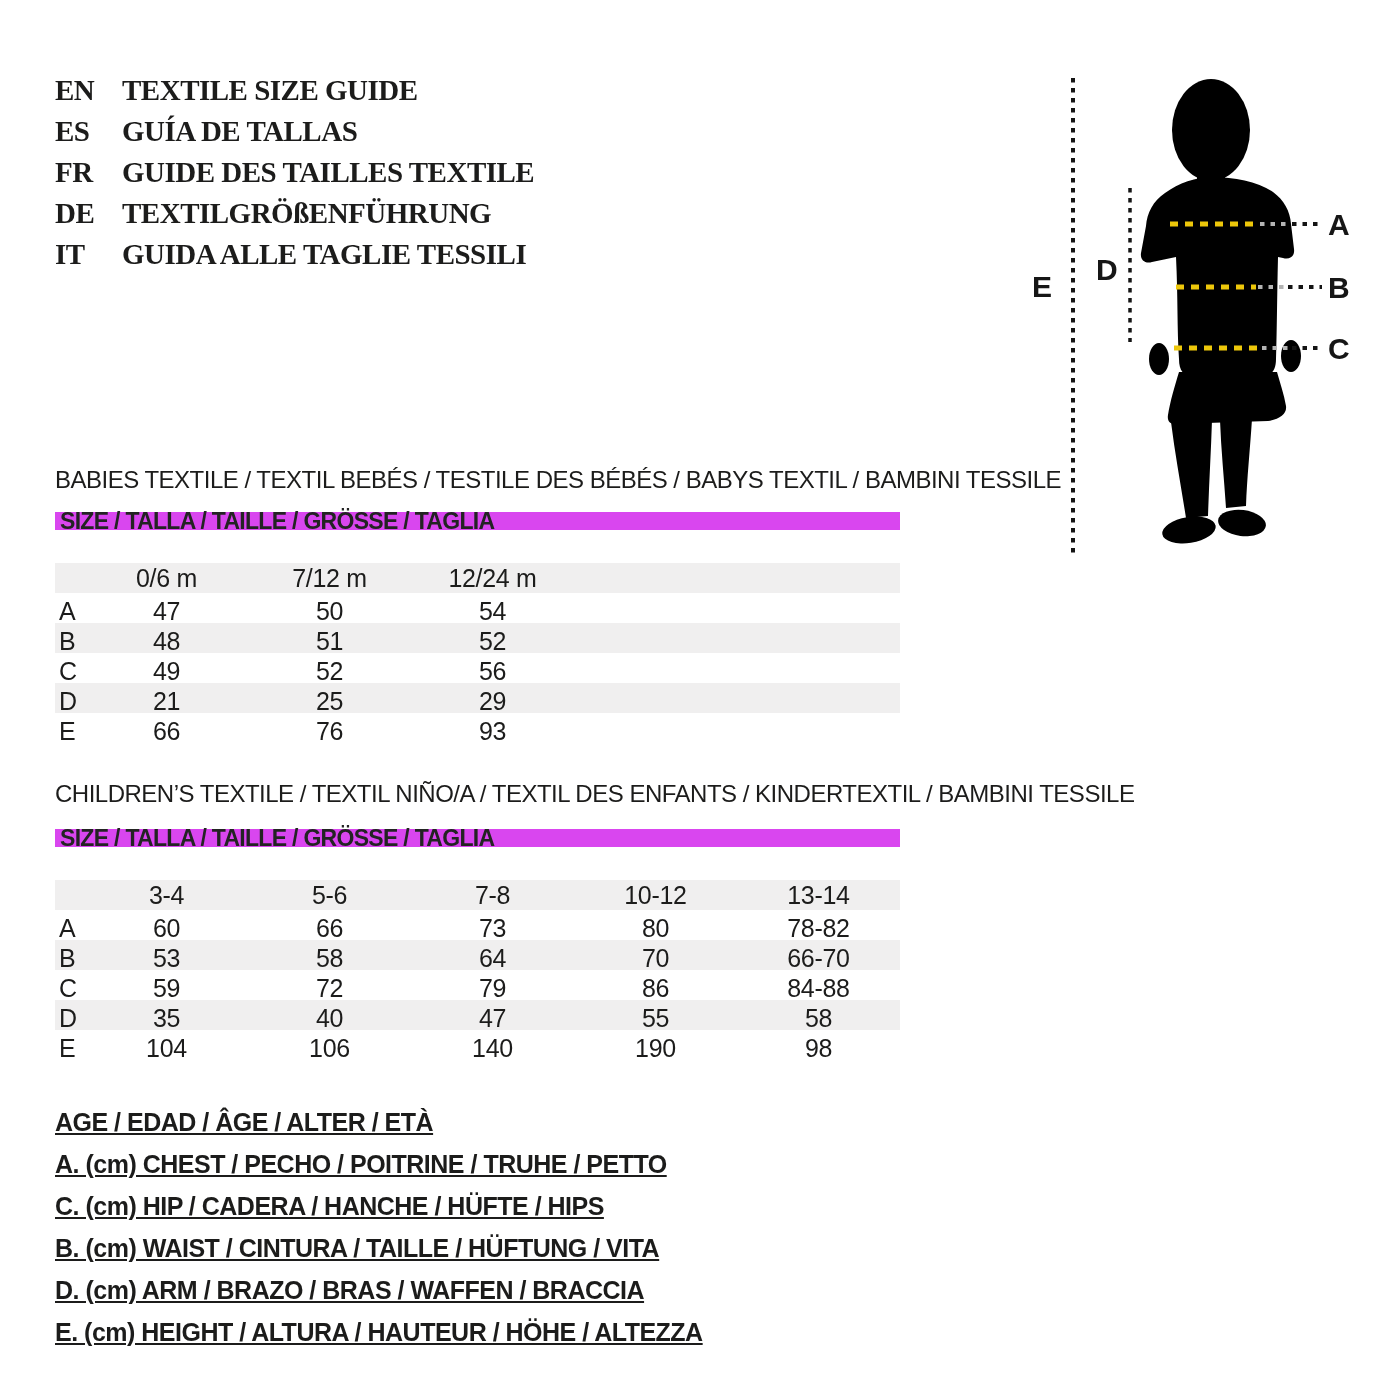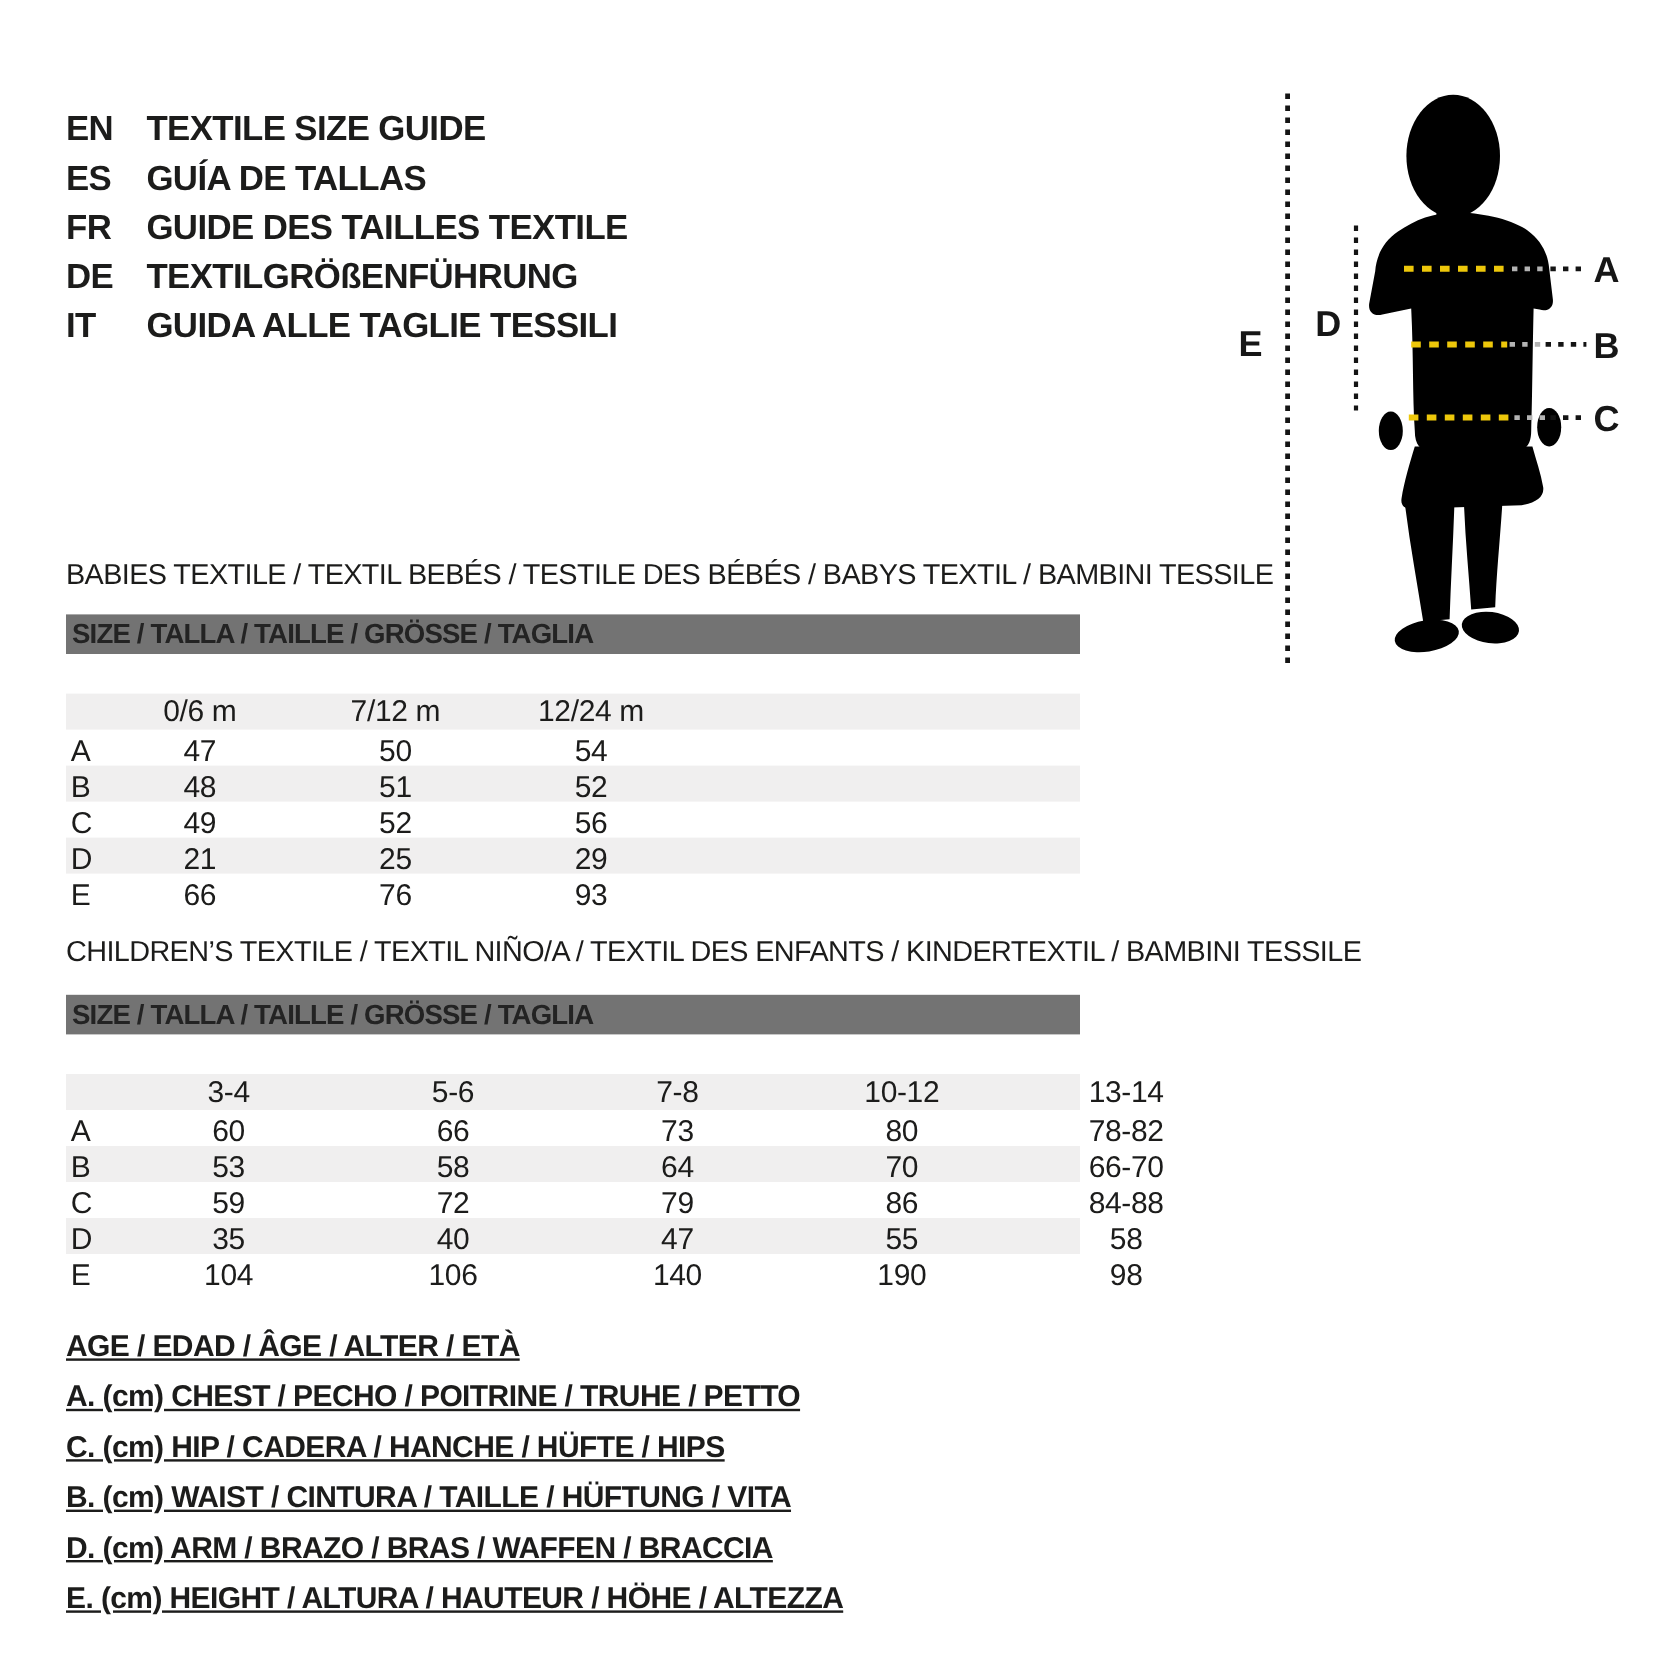--- a/index.html
+++ b/index.html
@@ -3,36 +3,36 @@
 <meta charset="utf-8">
 <style>
   html,body{margin:0;padding:0;}
   body{
     width:1400px;height:1400px;position:relative;background:#ffffff;
     font-family:"Liberation Sans",sans-serif;color:#1c1c1b;overflow:hidden;
   }
   .abs{position:absolute;}
 
   
-  .lang-block{left:55px;top:88px;}
+  .lang-block{left:55px;top:70px;font-family:Liberation Serif, serif;}
   .lang-row{display:flex;height:41px;align-items:center;}
   .lang-code{width:67px;font-size:29px;font-weight:700;letter-spacing:-0.5px;}
   .lang-title{font-size:29px;font-weight:700;letter-spacing:-0.5px;}
 
   
   .section-title{font-size:24px;font-weight:400;letter-spacing:-0.5px;white-space:nowrap;}
 
   
   .sizetable{width:845px;}
-  .size-bar{height:33px;background:#737373;display:flex;align-items:center;padding-left:5px;box-sizing:border-box;}
+  .size-bar{height:18px;background:#d946ef;display:flex;align-items:center;padding-left:5px;box-sizing:border-box;}
   .size-bar span{font-size:23px;font-weight:700;letter-spacing:-0.7px;color:#232323;}
   .grid{display:grid;height:30px;align-items:center;}
   .grid.header-row{height:33px;}
   .cols-3{grid-template-columns:30px 163px 163px 163px 1fr;}
-  .cols-5{grid-template-columns:30px 163px 163px 163px 163px 163px;gap:24px;}
+  .cols-5{grid-template-columns:30px 163px 163px 163px 163px 163px;}
   .stripe{background:#f0efef;}
   .cell{font-size:25px;font-weight:400;text-align:center;letter-spacing:-0.3px;margin-top:34px;}
   .cell.rowlabel{text-align:left;padding-left:4px;font-size:25px;}
   .cell.colhead{font-weight:400;}
 
   
   .legend-block{left:55px;top:1101px;text-decoration:underline;}
   .legend-line{height:42px;display:flex;align-items:center;font-size:25px;font-weight:700;letter-spacing:-0.5px;white-space:nowrap;}
 
   

